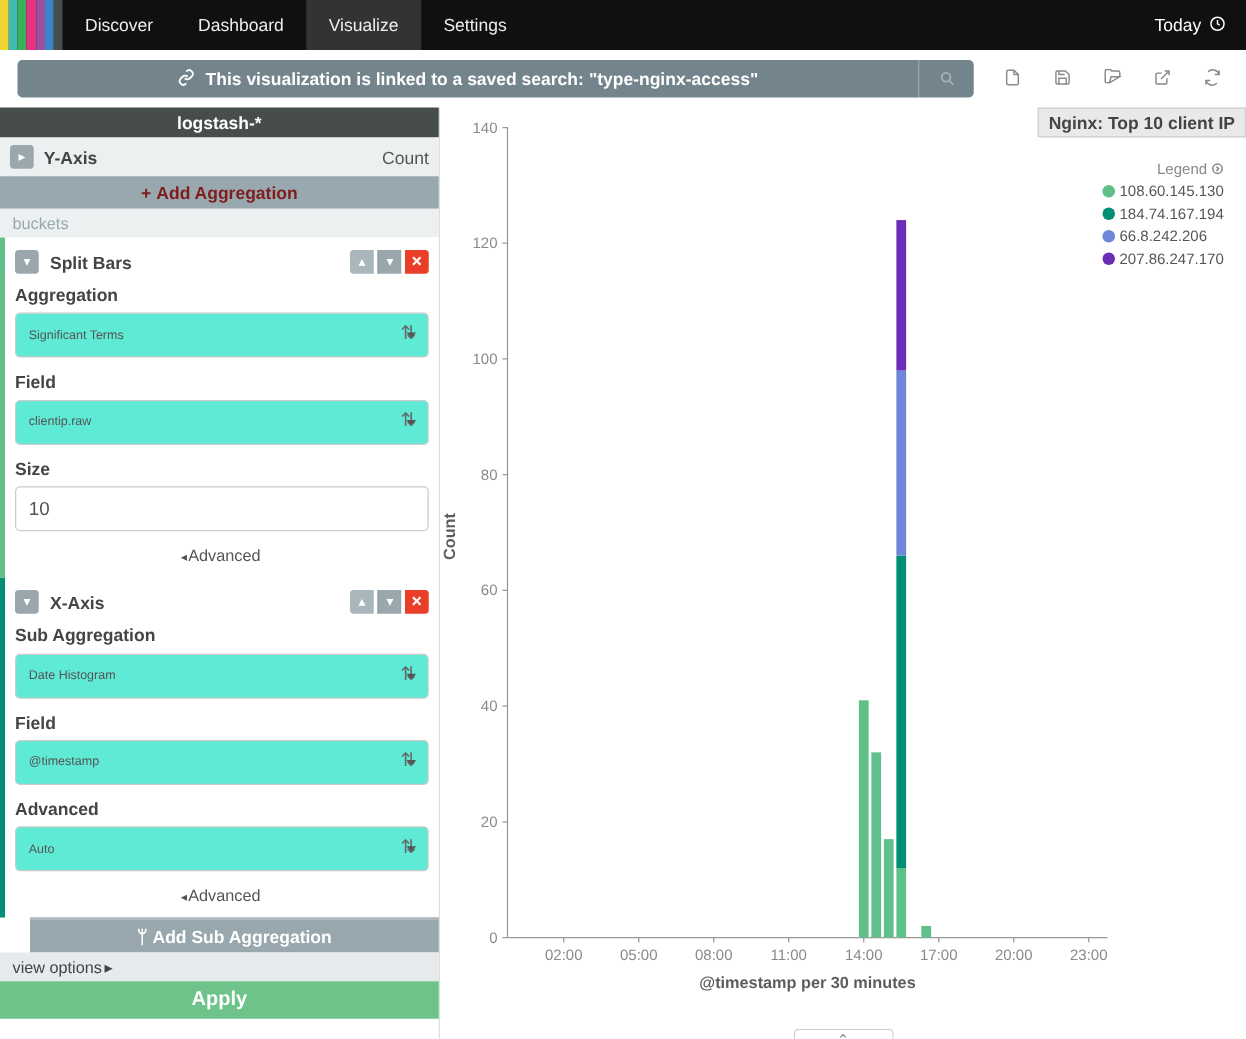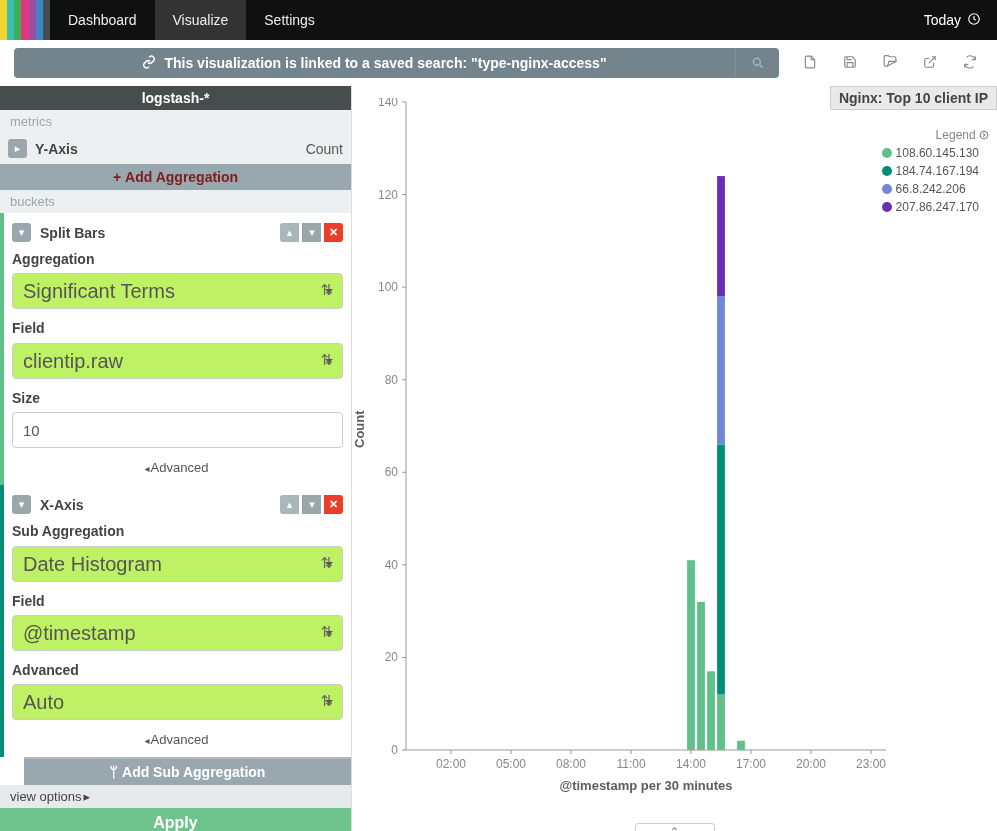--- a/index.html
+++ b/index.html
@@ -62,48 +62,49 @@
 .advanced-row { text-align:center; font-size:13px; color:#555; margin:2px 2px 6px 0; cursor:pointer;}
 .advanced-row .tri { font-size:10px; margin-right:1px;}
 
 .add-sub-agg { background:#98a8ae; color:#fff; text-align:center; padding:5px 0; font-weight:700; font-size:14px; cursor:pointer; border-top:2px solid #aeb9bf;margin-left:24px;}
 .view-options { background:#e6eaec; padding:4px 10px; font-size:13px; color:#444; cursor:pointer;}
 .apply-btn { background:#6dc389; color:#fff; text-align:center; padding:6px 0; font-weight:700; font-size:16px; cursor:pointer;}
 
 
 .viz-title { position:absolute; right:0; top:0; background:#e9e9e9; border:1px solid #ccc; padding:3px 8px; font-weight:700; font-size:14px; border-radius:0 0 0 2px; }
 .chart-wrap { flex:1; position:relative; margin:12px 8px 0 4px; }
-.legend-header { position:absolute; right:0; top:30px; font-size:12px; color:#888; cursor:pointer;}
+.legend-header { position:absolute; right:10px; top:30px; font-size:12px; color:#888; cursor:pointer;}
 .legend-header svg { width:10px;height:10px; vertical-align:-1px;}
 .legend { position:absolute; right:10px; top:48px; font-size:12px; color:#555; }
 .legend-item { display:flex; align-items:center; margin-bottom:4px; gap:4px;}
 .legend-dot { width:10px; height:10px; border-radius:50%; }
 
 .chart-svg { position:absolute; left:10px; top:0; }
 .y-axis-label { position:absolute; left:-4px; top:350px; transform:rotate(-90deg); transform-origin:left top; font-weight:700; font-size:13px; color:#5c5c5c; }
 
 .collapse-handle { position:absolute; bottom:0; left:50%; transform:translateX(-50%); width:80px; height:16px; border:1px solid #ccc; border-bottom:none; border-radius:4px 4px 0 0; background:#fff; display:flex; align-items:center; justify-content:center; color:#888; cursor:pointer; font-size:12px;}
 
-select.form-select { width:100%; height:36px; border:1px solid #ccc; border-radius:4px; padding:0 10px; font-size:20px; background:#bef264; color:#555; }
+select.form-select { width:100%; height:36px; border:1px solid #ccc; border-radius:4px; padding:0 10px; font-size:10px; background:#5eead4; color:#555; }
 
 </style>
 </head>
 <body>
 
 <div class="topnav">
   <div class="color-strip" id="stripe">
       <span style="background: rgb(240, 212, 48);"></span>
       <span style="background: rgb(64, 189, 179);"></span>
       <span style="background: rgb(58, 177, 89);"></span>
       <span style="background: rgb(228, 53, 131);"></span>
       <span style="background: rgb(155, 79, 158);"></span>
       <span style="background: rgb(59, 134, 199);"></span>
       <span style="background: rgb(71, 77, 77);"></span>
     </div>
   <div class="nav-items" id="nav-items">
+      <div class="nav-item">Discover</div>
       <div class="nav-item">Dashboard</div>
       <div class="nav-item active">Visualize</div>
       <div class="nav-item">Settings</div>
     </div>
   <div class="nav-right">
     <span>Today</span>
     <span class="clock-icon">
       <svg width="14" height="14" viewBox="0 0 24 24" fill="none" stroke="currentColor" stroke-width="2">
           <circle cx="12" cy="12" r="9"></circle>
           <path d="M12 7v5l3 2"></path>
@@ -151,21 +152,20 @@
           <path d="M21 8a9 9 0 0 0-15-4M3 16a9 9 0 0 0 15 4"></path>
         </svg></span>
   </div>
 </div>
 
 <div class="content">
 
   <div class="sidebar">
     <div class="index-header">logstash-*</div>
 
-    <div class="section-title">metrics</div>
     <div class="agg-row">
       <span class="collapse-caret">▸</span>
       <span class="label">Y-Axis</span>
       <span class="spacer"></span>
       <span class="metric-type">Count</span>
     </div>
     <div class="add-agg-btn">
       <span class="plus">+</span><span>Add Aggregation</span>
     </div>
 

